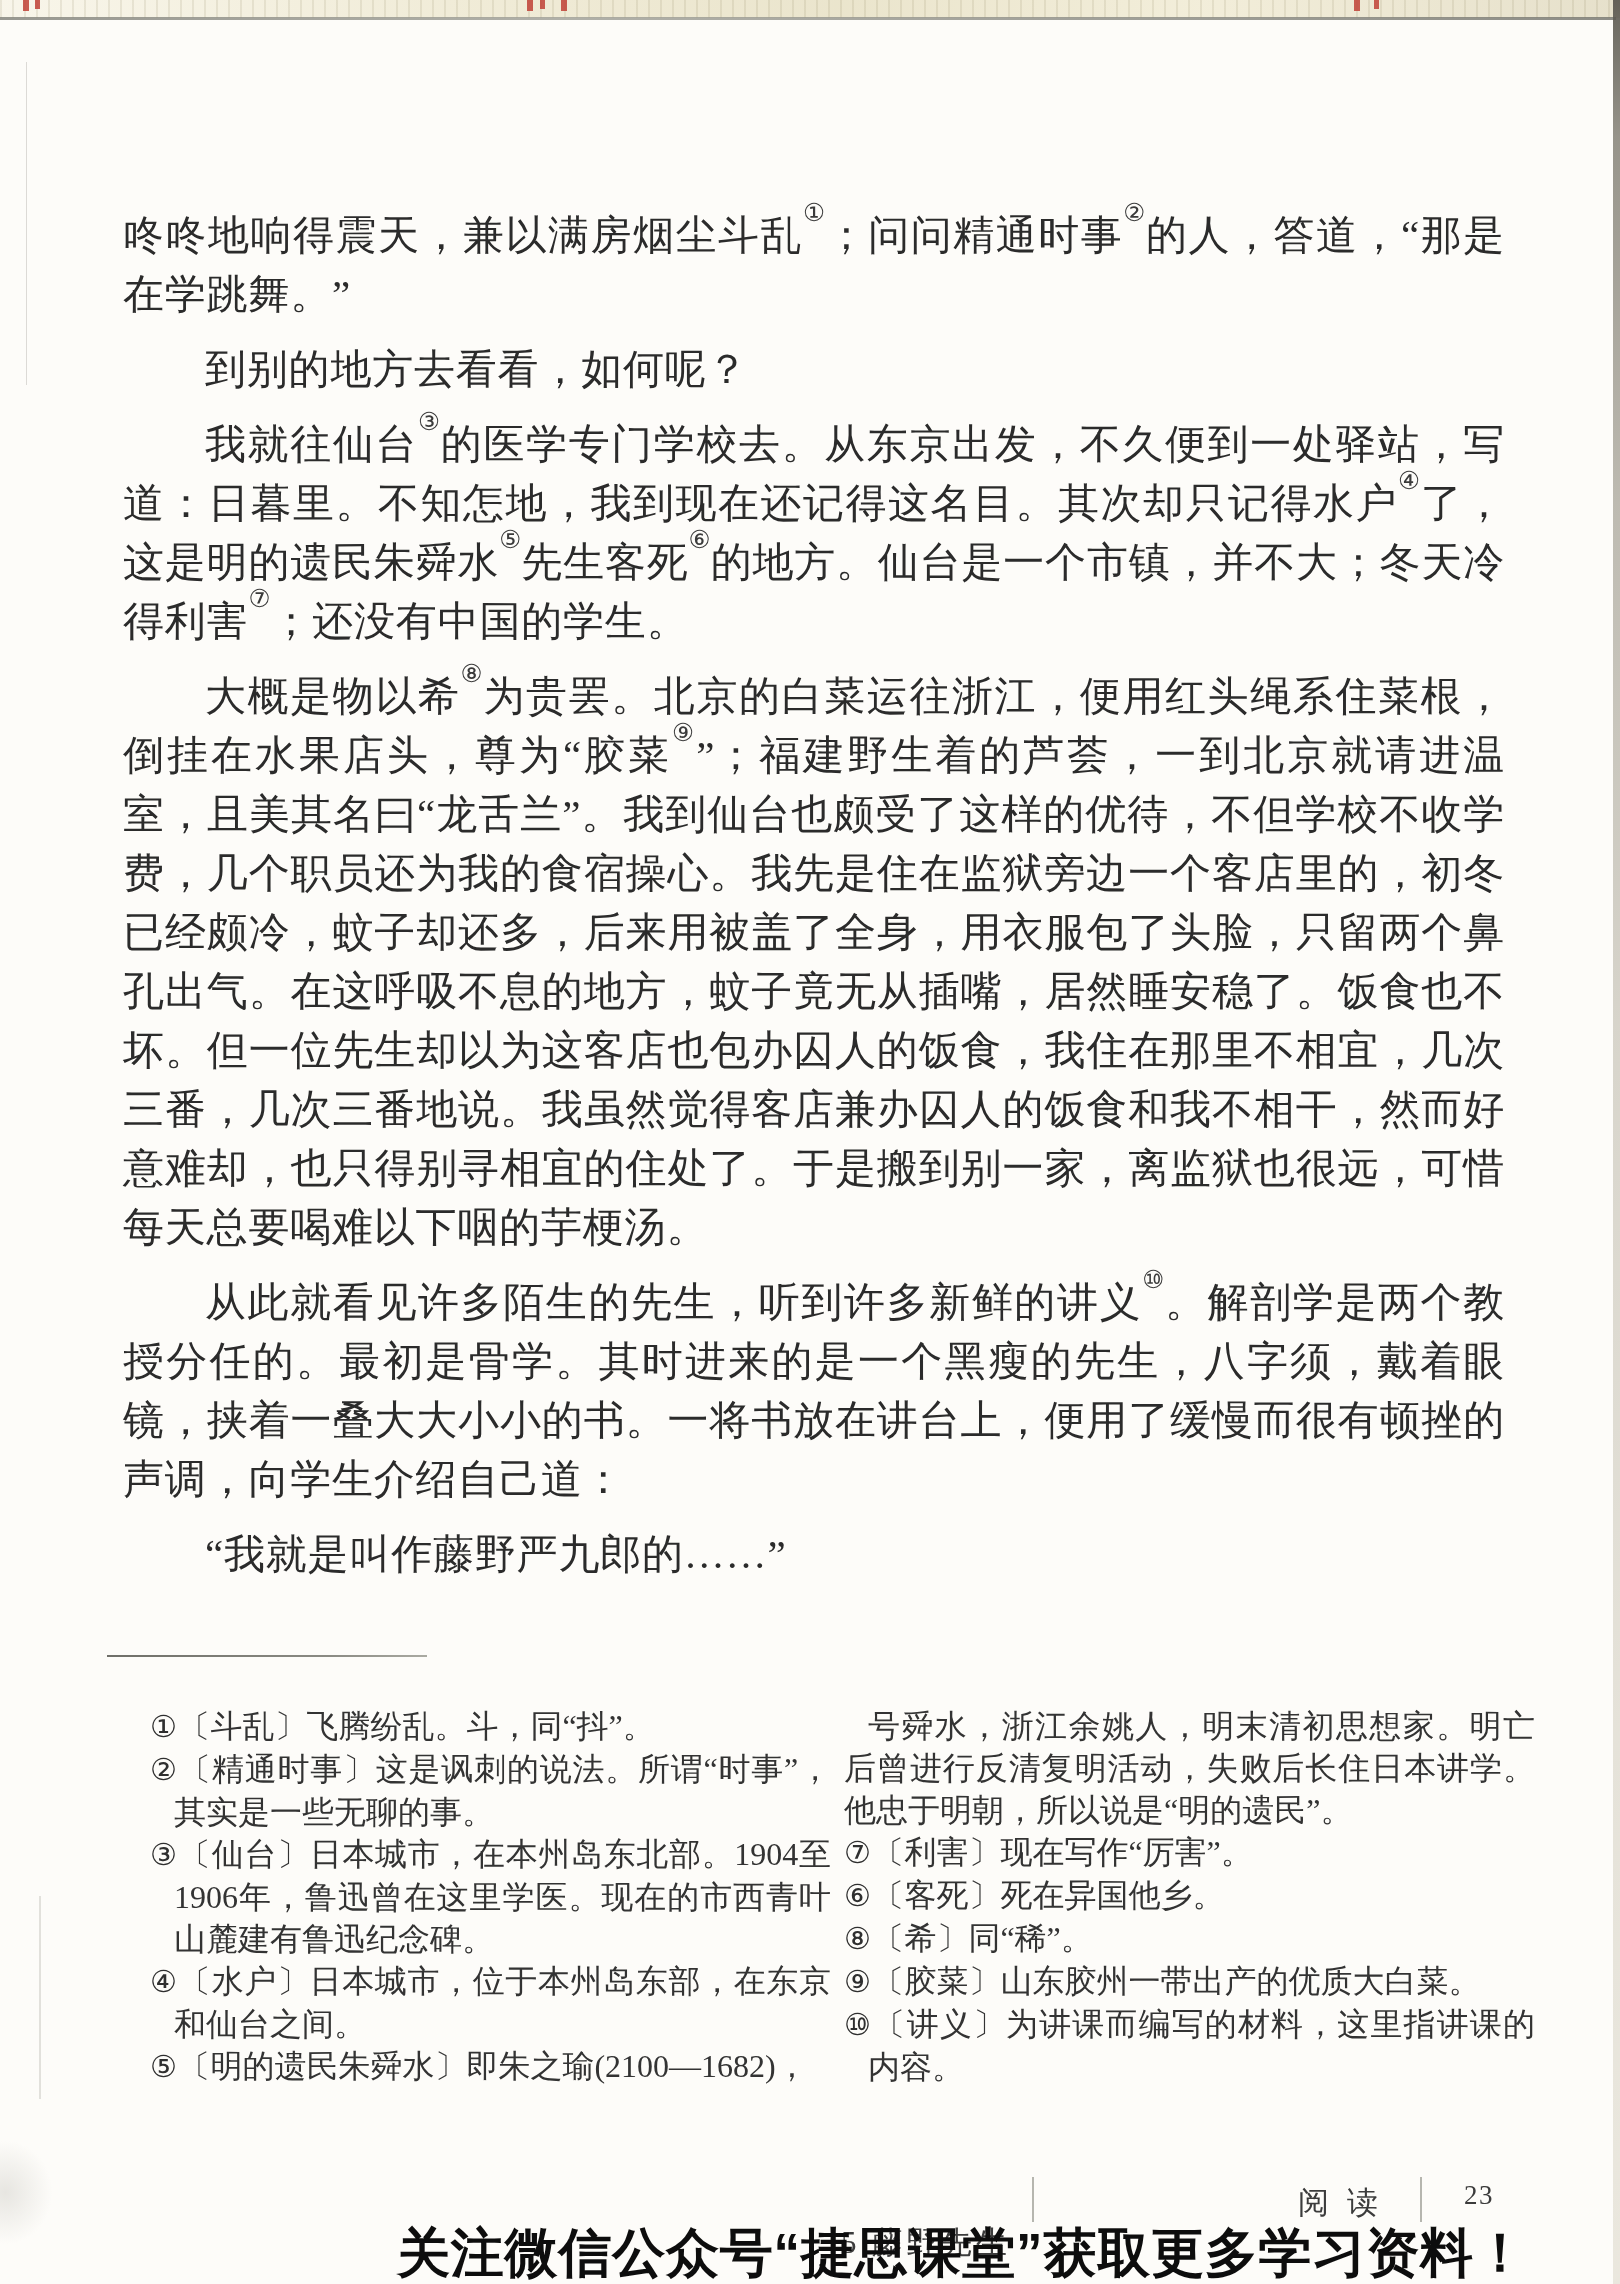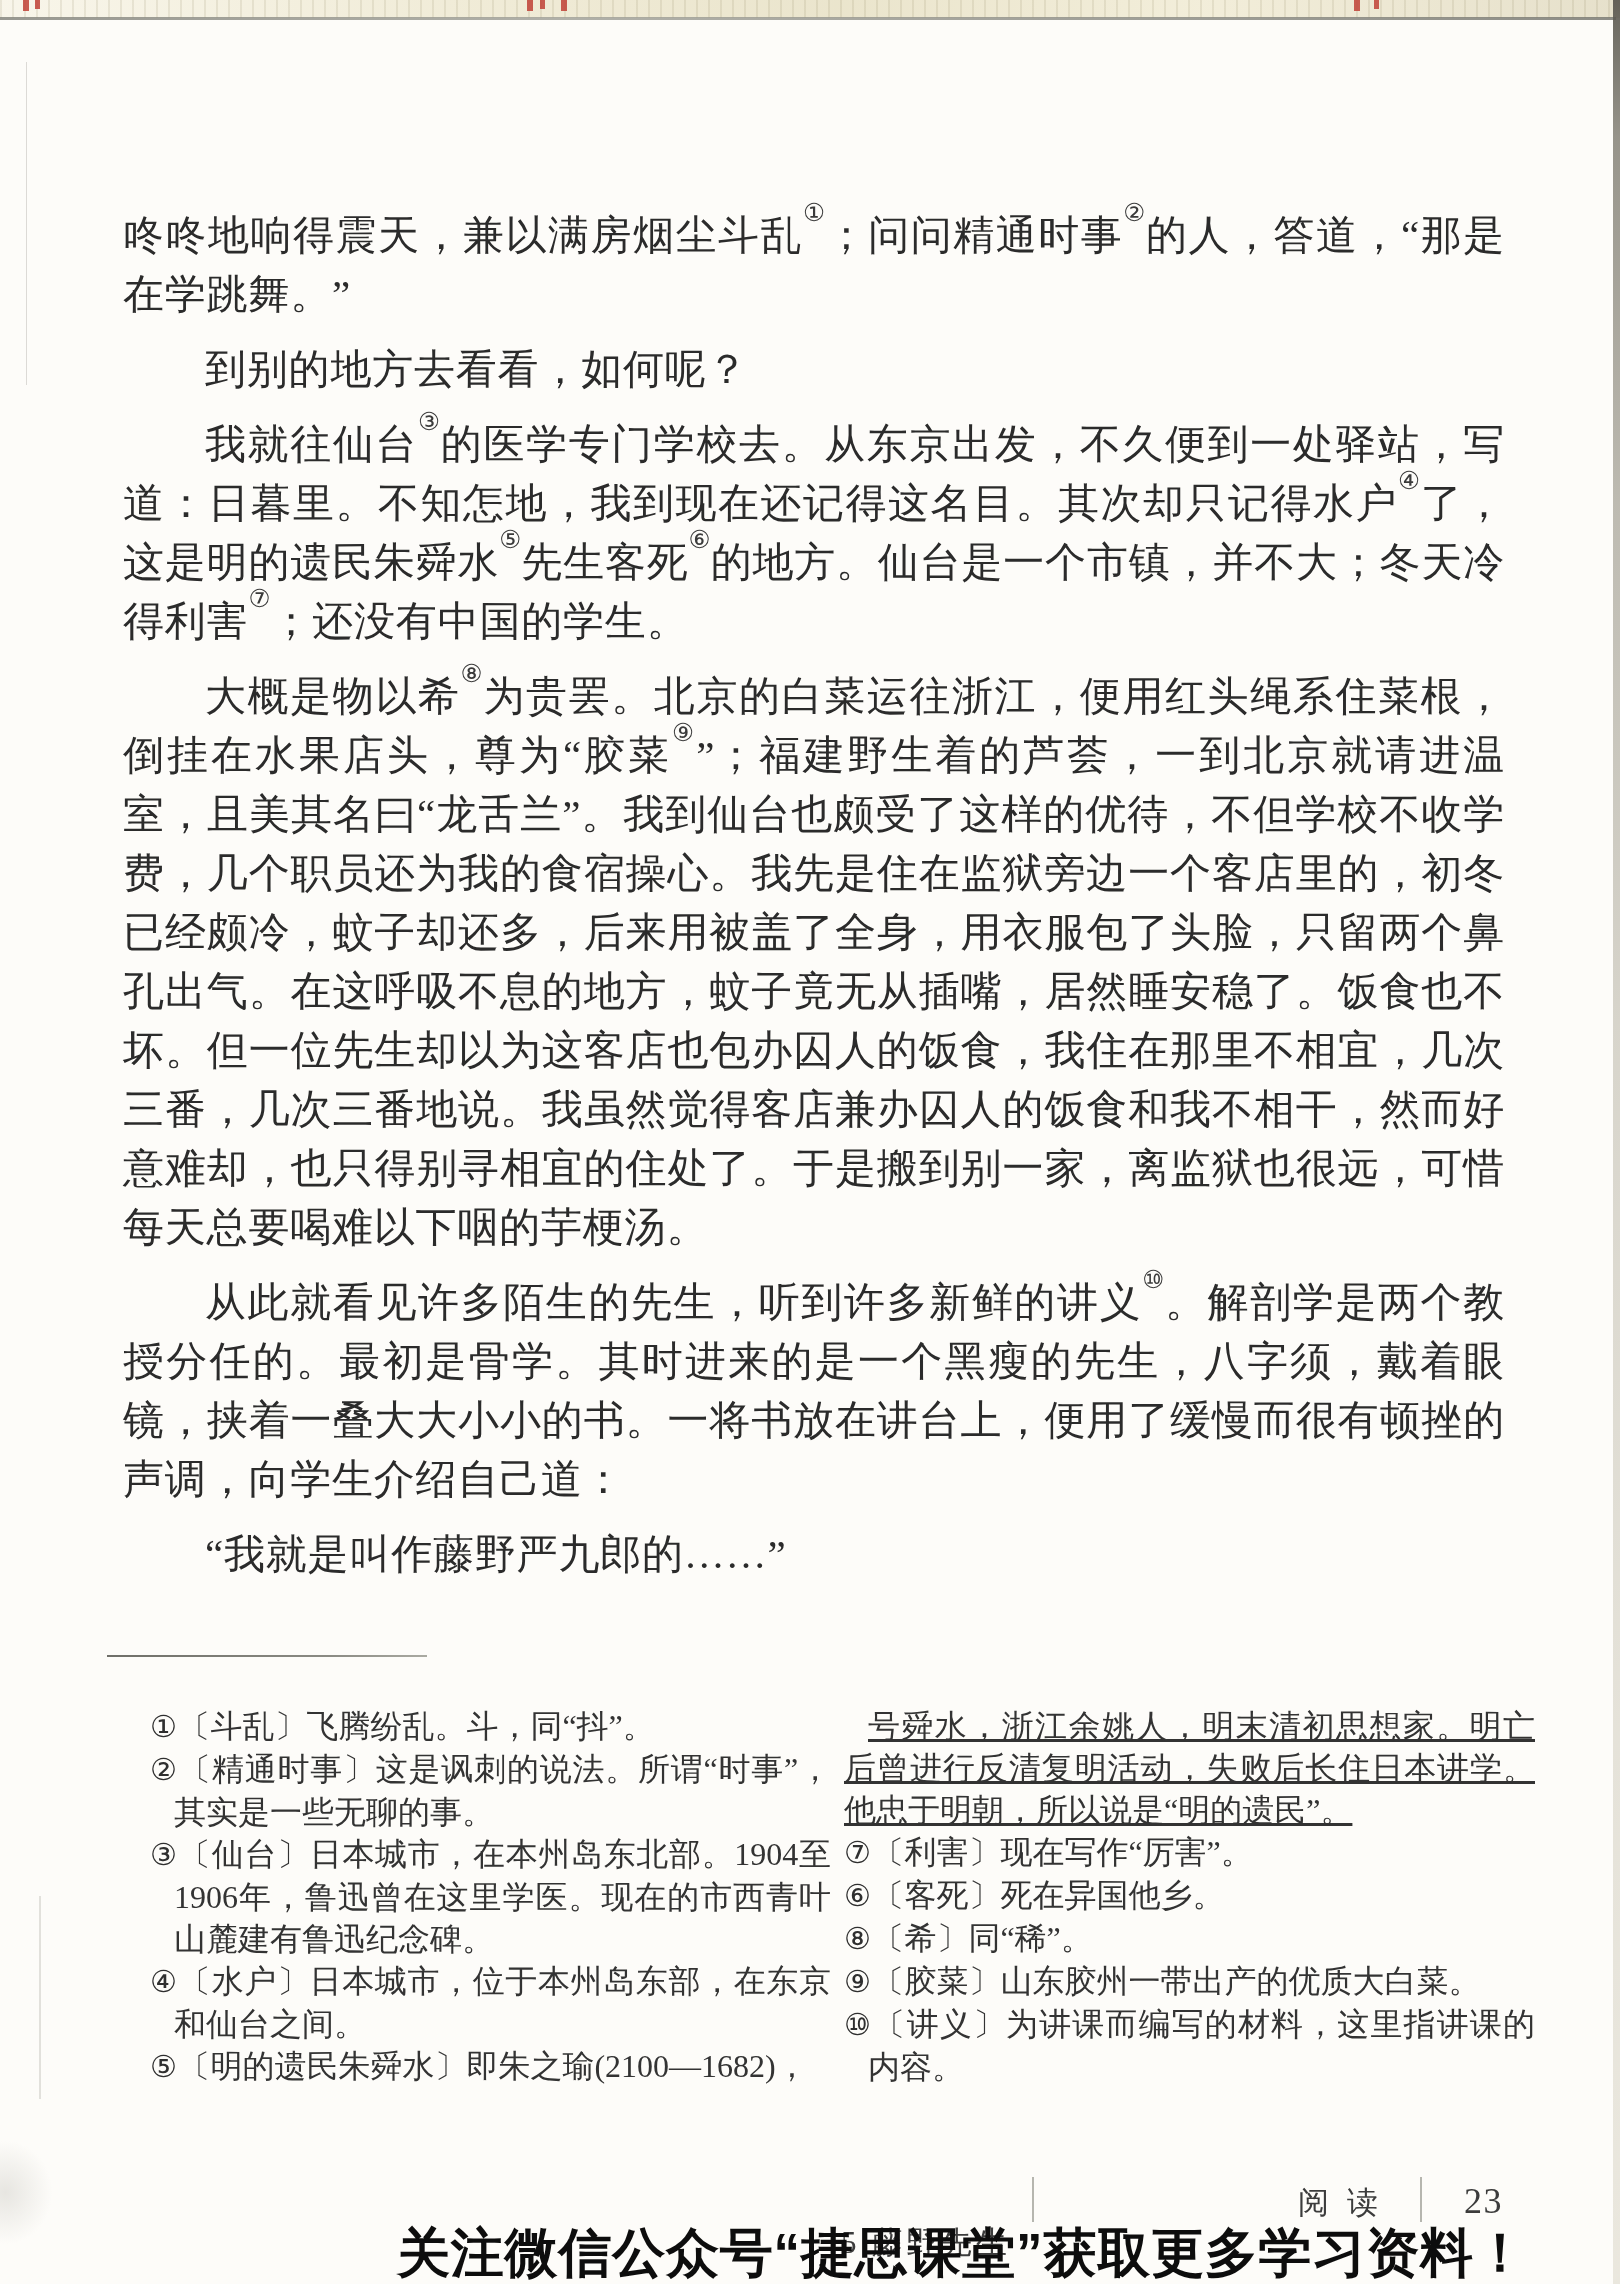--- a/index.html
+++ b/index.html
@@ -72,40 +72,40 @@
   }
   .fn-col {
     position: absolute; top: 1688px;
     font-size: 32px; line-height: 42px; color: #333;
     text-align: justify;
     margin-top: 17px;
   }
   .fn-col.left  { left: 150px;  width: 681px; }
   .fn-col.right { left: 844px; width: 691px; }
   .fn { padding-left: 24px; text-indent: -24px; }
-  .fn.cont { padding-left: 0; text-indent: 24px; text-decoration: underline; }
+  .fn.cont { padding-left: 0; text-indent: 24px; }
   .fn .fn-marker {
     font-family: "DejaVu Sans", sans-serif;
     font-size: 30px; margin-right: 1.5px; color: #2f2f2f;
   }
 
   
   .footer {
     position: absolute; left: 0; top: 2180px; width: 100%; height: 47px;
     font-size: 31px; color: #3c3c3c;
   }
   .footer .lesson { position: absolute; left: 841px; top: 1.5px; letter-spacing: 3.8px; margin-top: 40px; }
   .footer .lesson .num { margin-right: 15px; letter-spacing: 0; }
   .footer .vline {
     position: absolute; top: -3px; width: 1.5px; height: 45px; background: #b6b6af;
   }
   .footer .vl1 { left: 1032px; }
   .footer .vl2 { left: 1420px; }
   .footer .section { position: absolute; left: 1298px; top: 1.5px; letter-spacing: 18px; }
-  .footer .pageno { position: absolute; left: 1464px; top: 0; font-size: 36px; letter-spacing: 1.5px; }
+  .footer .pageno { position: absolute; left: 1464px; top: 0; font-size: 27px; letter-spacing: 1.5px; }
 
   
   .watermark {
     position: absolute; left: 397px; top: 2218px;
     font-size: 53px; font-weight: bold; color: #0d0d0d;
     font-family: "Liberation Sans", "DejaVu Sans", sans-serif;
     letter-spacing: 0.8px; white-space: nowrap;
   }
 </style>
 </head>

